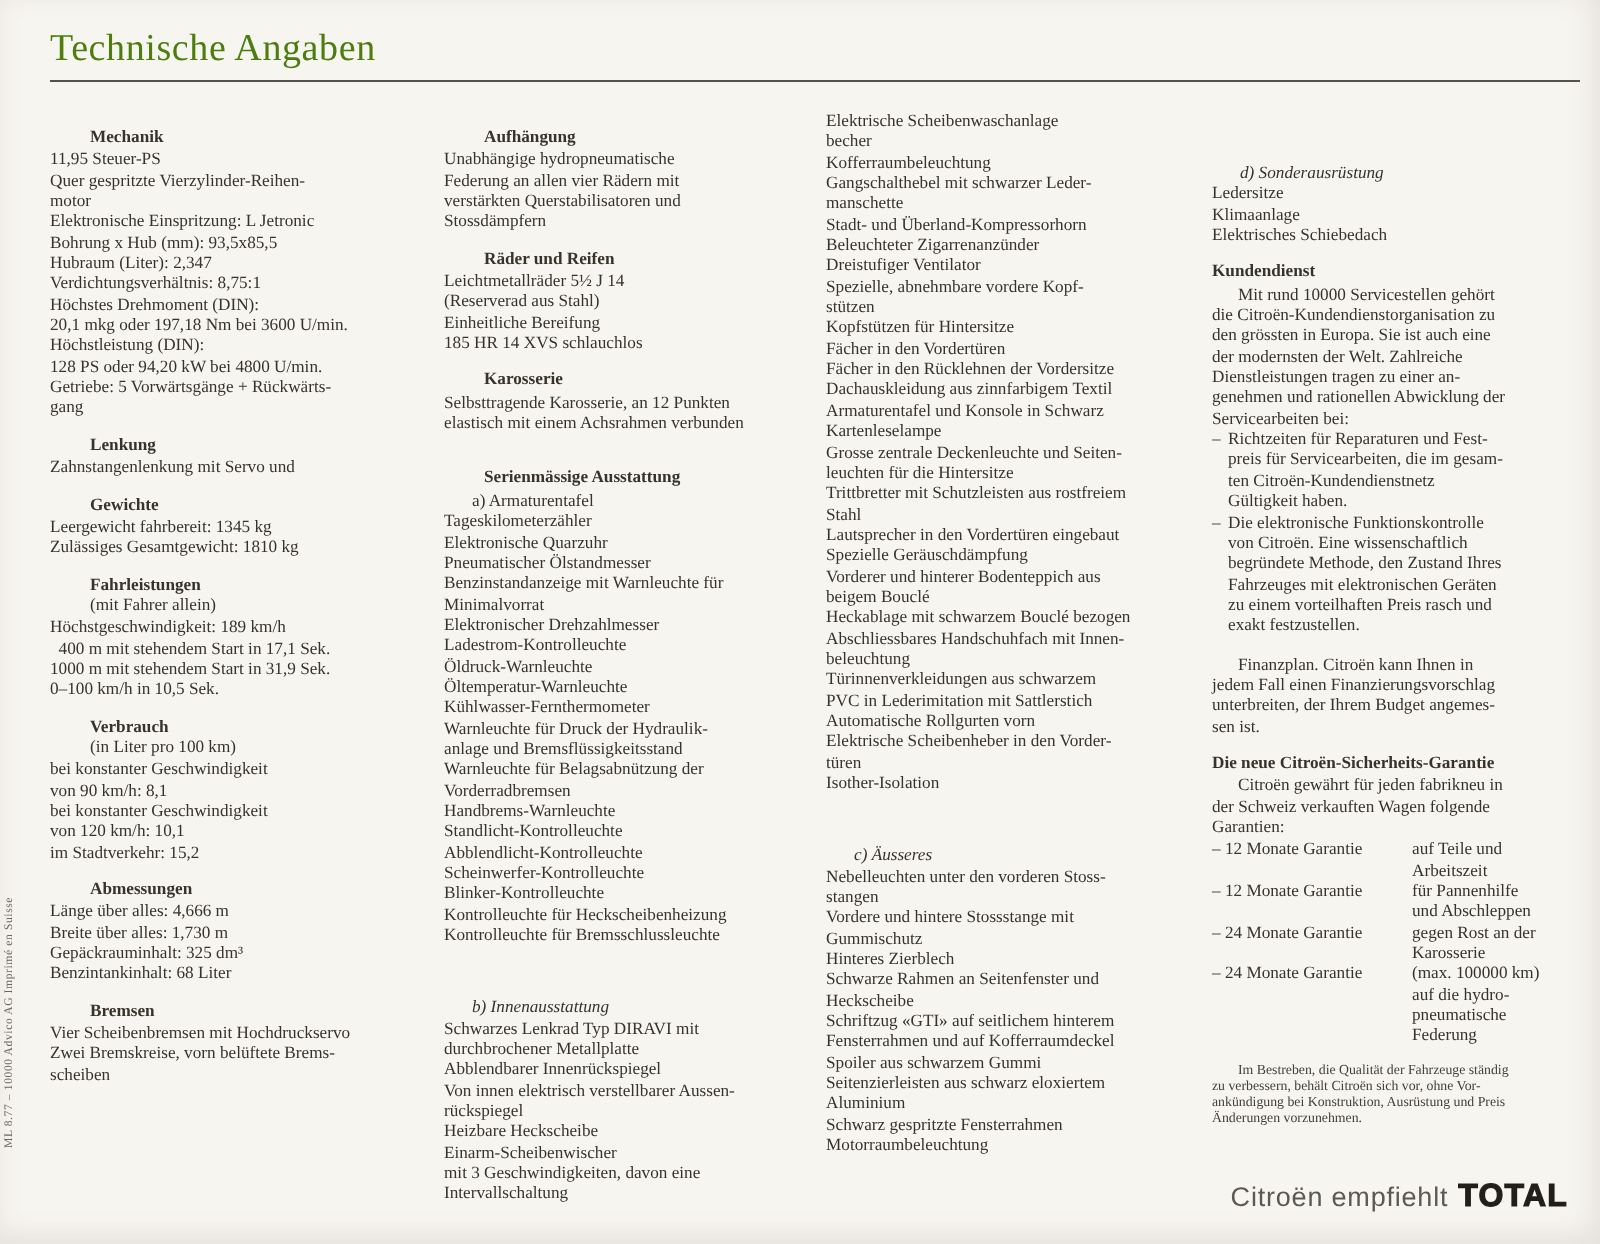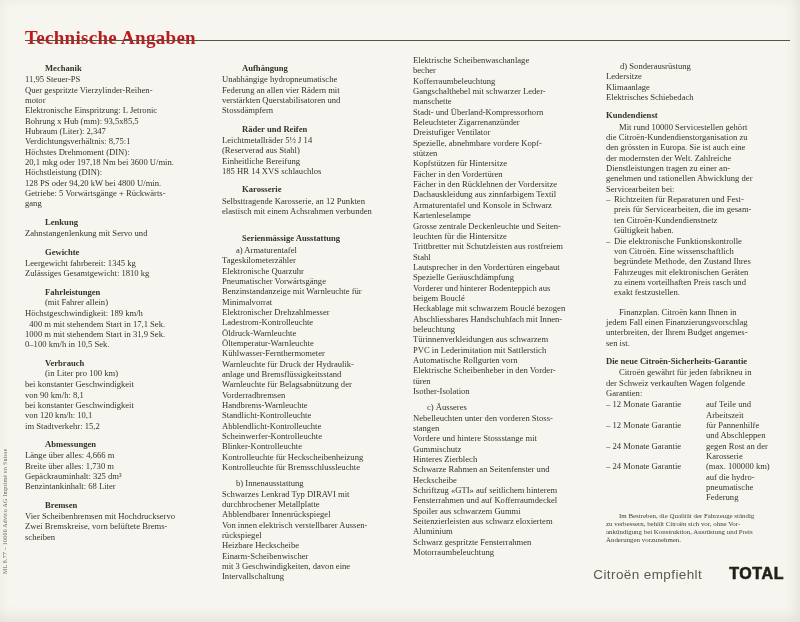--- a/index.html
+++ b/index.html
@@ -6,57 +6,57 @@
   html,body { width:800px; height:622px; }
   body {
     background:#f7f5ef;
     font-family:"Liberation Serif", serif;
     color:#37332b;
     position:relative;
     overflow:hidden;
   }
   .page { position:absolute; inset:0; box-shadow: inset -3px -4px 14px rgba(90,84,70,0.12); }
   .title {
-    position:absolute; left:25px; top:27px;
-    font-size:19px; font-weight:bold; letter-spacing:.3px; color:#b91c1c;
+    position:absolute; left:25px; top:14px;
+    font-size:19px; font-weight:normal; letter-spacing:.3px; color:#4d7c0f;
   }
   .rule { position:absolute; left:25px; right:10px; top:40px; border-top:1px solid #56524a; }
   #columns { position:absolute; left:25px; top:53px; right:6px; display:flex; }
   .col { font-size:8.6px; line-height:10.35px; flex:none; padding-top:2px; }
   .col[data-name="column-1"] { width:197px; }
   .col[data-name="column-2"] { width:191px; }
   .col[data-name="column-3"] { width:193px; }
   .col[data-name="column-4"] { width:184px; }
   .line { white-space:pre; }
   .heading { margin-top:8px; margin-bottom:1px; }
   .heading-text { font-weight:bold; padding-left:20px; white-space:pre; }
   .heading.flush .heading-text { padding-left:0; }
   .heading.biggap { margin-top:17px; }
   .heading-sub { padding-left:20px; white-space:pre; }
   .subheading { padding-left:14px; white-space:pre; }
-  .subheading.gap { margin-top:6px; }
+  .subheading.gap { margin-top:26px;font-style:italic; }
   .para.gap, .lines.gap { margin-top:9px; }
   .fline { text-indent:13px; }
   .dash { display:flex; }
   .dash-marker { width:8px; flex:none; }
   .dash-body { flex:1; }
   .garantie { margin-top:1px; }
   .garantie-row { display:flex; }
   .g-left { width:100px; flex:none; white-space:pre; }
   .g-right { flex:1; }
   .fineprint { margin-top:9px; font-size:6.9px; line-height:8.1px; color:#444039; }
   .spine {
     position:absolute; left:2px; top:382px; height:192px;
     writing-mode:vertical-rl; transform:rotate(180deg);
     font-size:5.8px; letter-spacing:.3px; color:#6a665e;
     font-family:"Liberation Serif", serif;
   }
   .footer {
-    position:absolute; top:565px; right:16px;
-    display:flex; align-items:baseline; gap:27px;
+    position:absolute; top:590px; right:16px;
+    display:flex; align-items:baseline; gap:5px;
     font-family:"Liberation Sans", sans-serif;
   }
   .footer-recommend { font-size:13.5px; color:#5d5951; letter-spacing:.4px; }
   .footer-brand { font-size:16px; font-weight:bold; letter-spacing:.6px; color:#221f18;
     -webkit-text-stroke:0.6px #221f18; }
 </style>
 </head>
 <body>
 
 <div class="page" data-name="document-page">
@@ -160,21 +160,21 @@
           <div class="line" data-name="text-line">Selbsttragende Karosserie, an 12 Punkten</div>
           <div class="line" data-name="text-line">elastisch mit einem Achsrahmen verbunden</div>
         </div>
         <div class="heading biggap" data-name="section-heading-block">
           <div class="heading-text" data-name="section-heading">Serienmässige Ausstattung</div>
         </div>
         <div class="subheading" data-name="list-subheading">a) Armaturentafel</div>
         <div class="lines" data-name="text-block">
           <div class="line" data-name="text-line">Tageskilometerzähler</div>
           <div class="line" data-name="text-line">Elektronische Quarzuhr</div>
-          <div class="line" data-name="text-line">Pneumatischer Vorwärtsgänge</div>
+          <div class="line" data-name="text-line">Pneumatischer Ölstandmesser</div>
           <div class="line" data-name="text-line">Benzinstandanzeige mit Warnleuchte für</div>
           <div class="line" data-name="text-line">Minimalvorrat</div>
           <div class="line" data-name="text-line">Elektronischer Drehzahlmesser</div>
           <div class="line" data-name="text-line">Ladestrom-Kontrolleuchte</div>
           <div class="line" data-name="text-line">Öldruck-Warnleuchte</div>
           <div class="line" data-name="text-line">Öltemperatur-Warnleuchte</div>
           <div class="line" data-name="text-line">Kühlwasser-Fernthermometer</div>
           <div class="line" data-name="text-line">Warnleuchte für Druck der Hydraulik-</div>
           <div class="line" data-name="text-line">anlage und Bremsflüssigkeitsstand</div>
           <div class="line" data-name="text-line">Warnleuchte für Belagsabnützung der</div>

